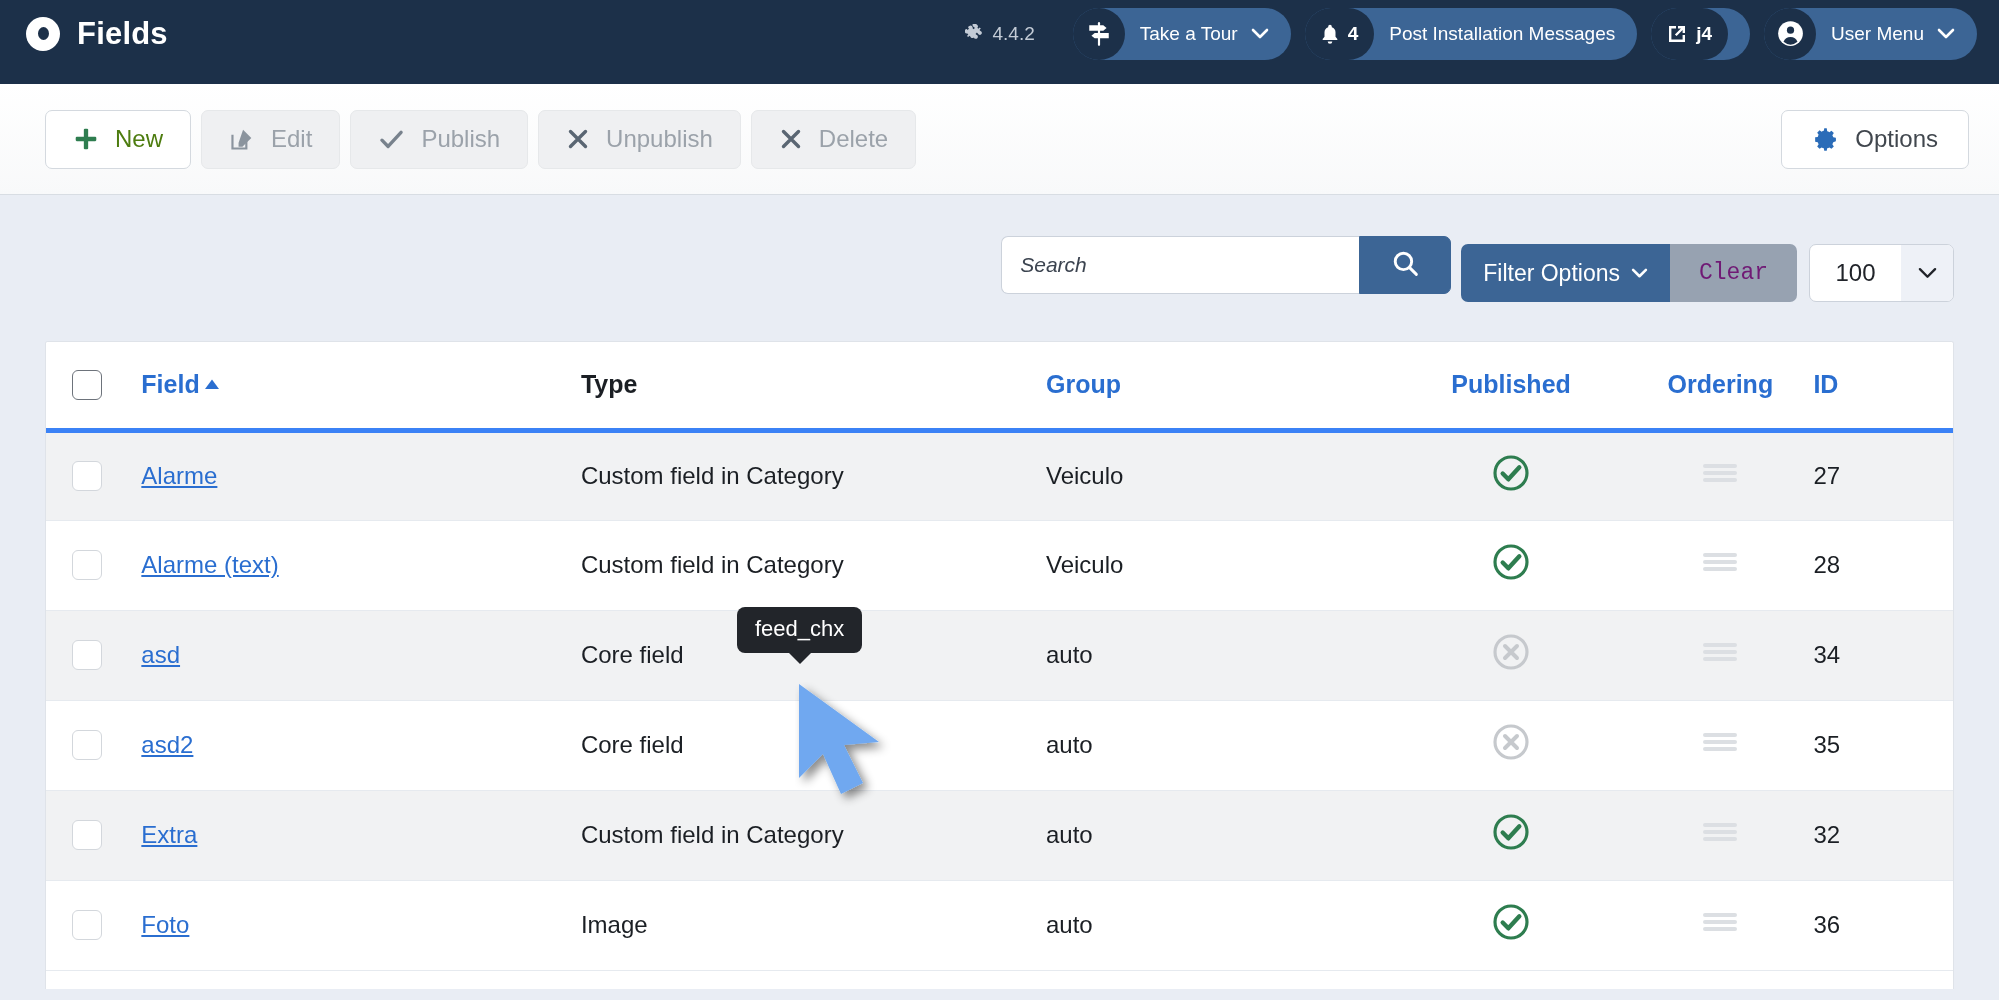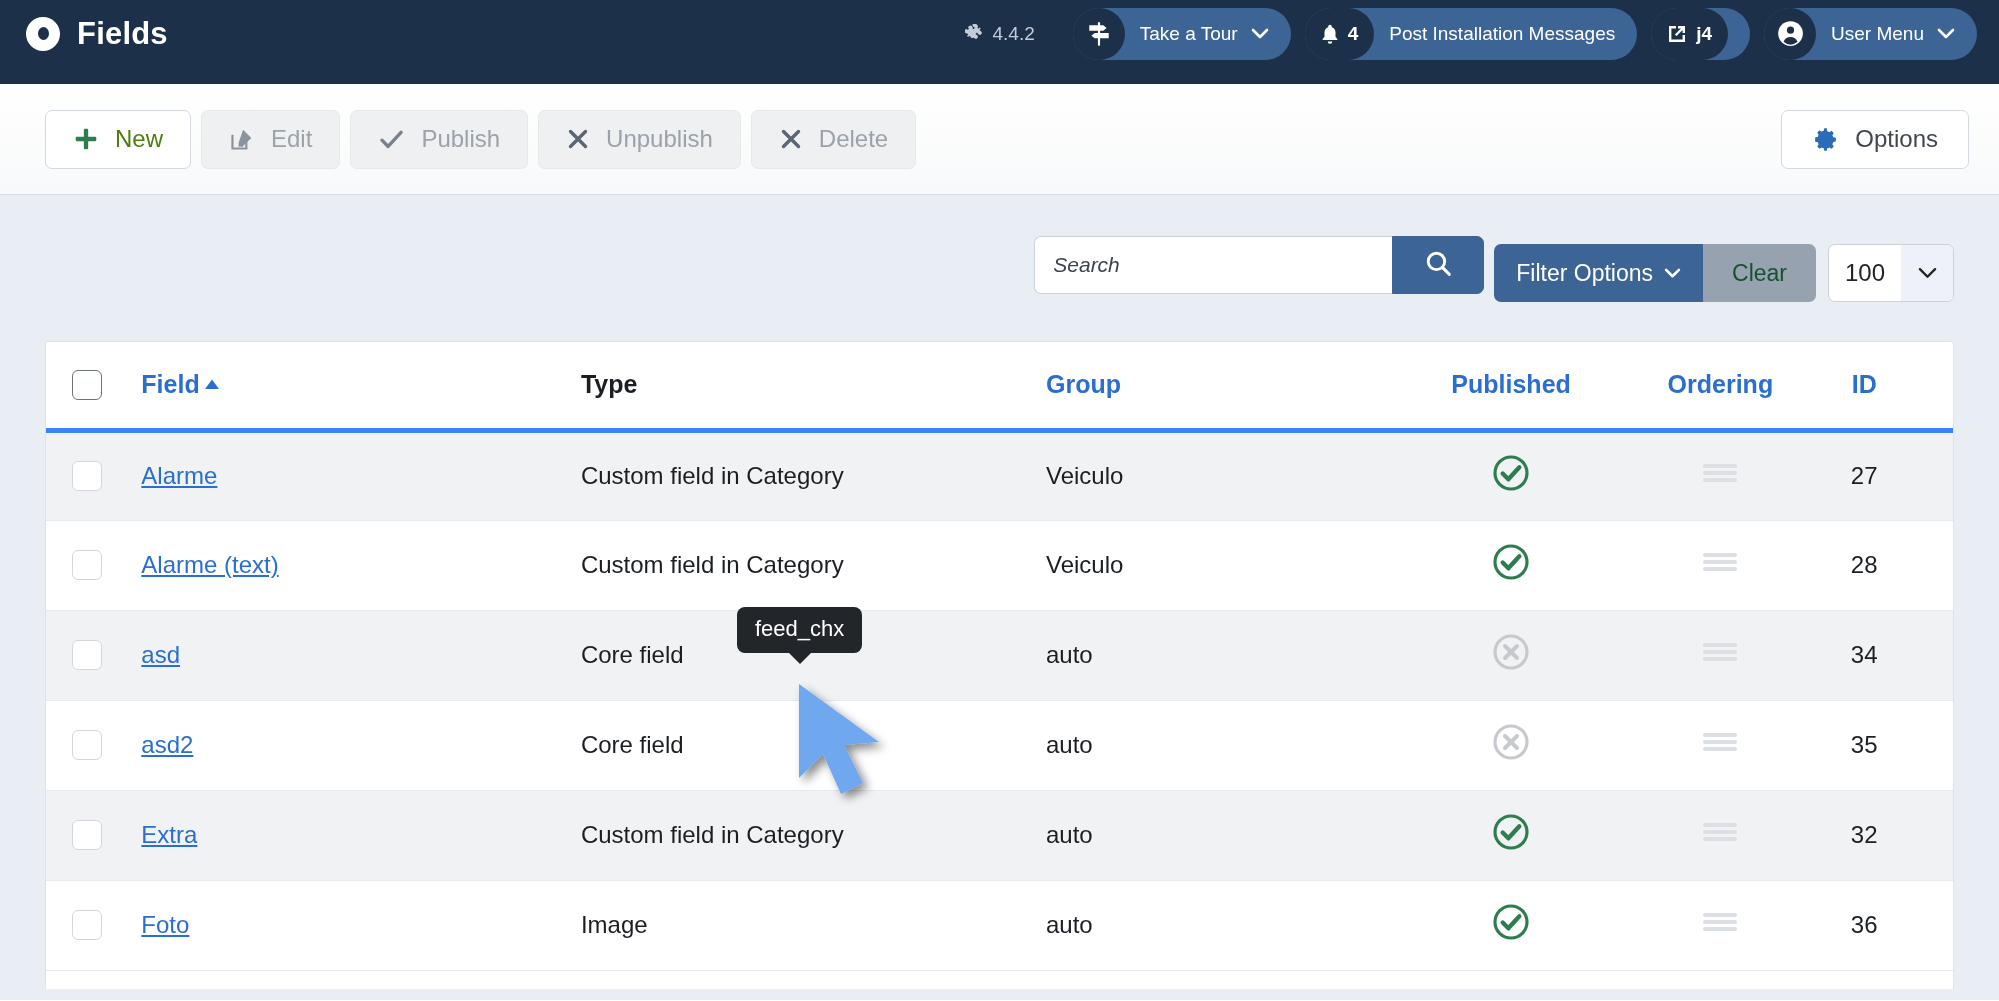--- a/index.html
+++ b/index.html
@@ -117,27 +117,27 @@
   }
   .filter-group { display: flex; height: 58px; margin-right: 12px; }
   .filter-btn {
     background: #3c6595; color: #fff;
     border: none; border-radius: 7px 0 0 7px;
     font-size: 23px; padding: 0 22px;
     display: flex; align-items: center; gap: 11px;
     font-family: "Liberation Sans", sans-serif;
   }
   .clear-btn {
-    background: #97a2b1; color: #14532d;
+    background: #97a2b1; color: #701a75;
     border: none; border-radius: 0 7px 7px 0;
     font-size: 23px; padding: 16px 29px;
-    font-family: Liberation Sans, sans-serif;
+    font-family: Liberation Mono, monospace;
   }
   .limit-select {
-    height: 58px; width: 126px;
+    height: 58px; width: 145px;
     border: 1px solid #ccd2db; border-radius: 7px;
     background: #fff;
     display: flex; align-items: center;
   }
   .limit-value { flex: 1; text-align: center; font-size: 24px; color: #21242a; }
   .limit-caret {
     width: 52px; height: 100%;
     background: #eef1f7;
     border-radius: 0 6px 6px 0;
     display: flex; align-items: center; justify-content: center;
@@ -175,21 +175,21 @@
   }
   tbody tr:nth-child(odd) td { background: #f1f2f3; }
   tbody tr:nth-child(even) td { background: #ffffff; }
 
   .col-chk   { width: 82px;  padding-left: 26px; }
   .col-field { width: 378px; }
   .col-type  { width: 400px; }
   .col-group { width: 300px; }
   .col-pub   { width: 200px; text-align: center !important; }
   .col-ord   { width: 160px; text-align: center !important; }
-  .col-id    { width: 120px; text-align: center; padding-right: 38px; }
+  .col-id    { width: 120px; text-align: left; padding-right: 38px; }
 
   .chkbox {
     width: 30px; height: 30px;
     border: 1px solid #d3d7dc;
     border-radius: 6px;
     background: #fff;
     display: block;
   }
   .chkbox.head { border-color: #6d737b; }
 

